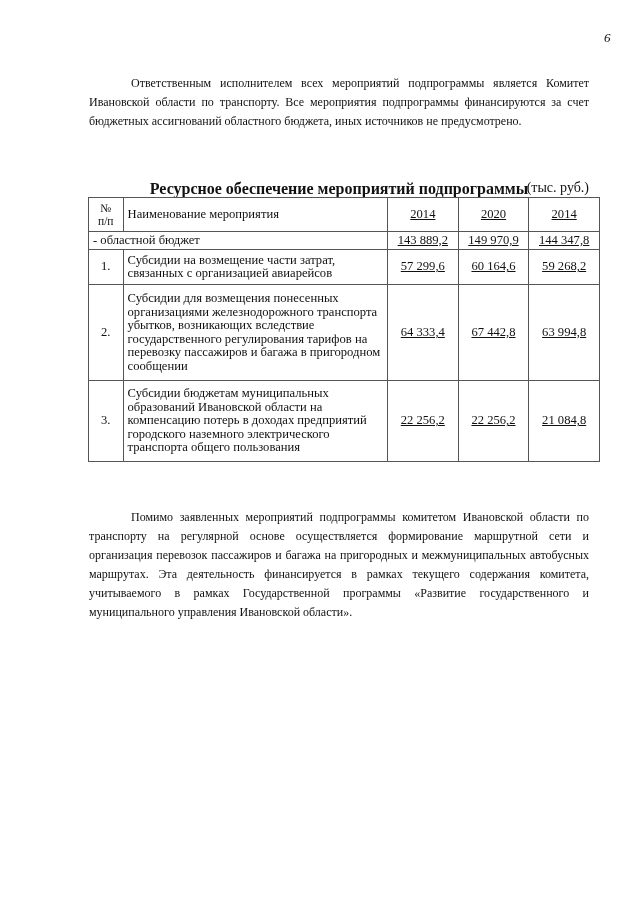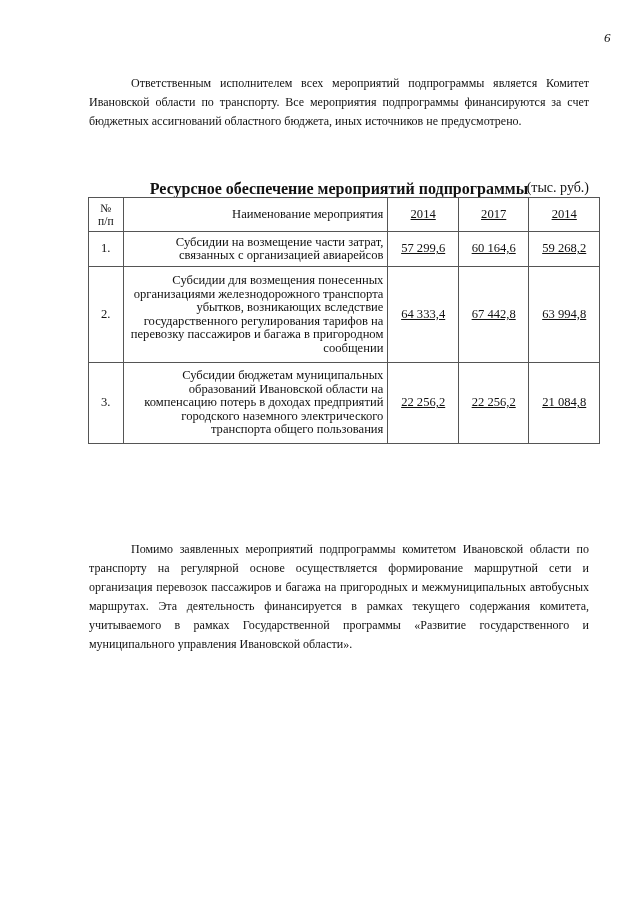--- a/index.html
+++ b/index.html
@@ -11,47 +11,53 @@
   .para .indent { display: inline-block; width: 42px; }
   #p1 { top: 74px; }
   .title { position: absolute; left: 89px; width: 500px; top: 156px; text-align: center;
            font-weight: bold; font-size: 16px; margin-top: 24px; }
   .units { position: absolute; left: 89px; width: 500px; top: 180px; text-align: right; font-size: 14px; }
   table.res { position: absolute; left: 88px; top: 197px; width: 512px; border-collapse: collapse;
               font-size: 12.6px; line-height: 13.5px; }
   table.res td, table.res th { border: 1px solid #555; padding: 0 4px; font-weight: normal; vertical-align: middle; }
   table.res th { height: 33px; }
   .c-num { width: 26px; text-align: center; }
-  .c-name { width: 260px; text-align: right; }
+  .c-name { width: 260px; text-align: left; }
   .c-val { width: 62px; text-align: center; white-space: nowrap; text-decoration: underline; }
   tr.sum td { height: 17px; }
   tr.item1 td { height: 34px; }
   tr.item2 td { height: 95px; }
   tr.item3 td { height: 80px; margin-left: 28px; }
   .hdr-num { font-size: 11.5px; line-height: 13px; }
-  #p2 { top: 540px; }
+  #p2 { top: 508px; }
 </style>
 </head>
 <body>
 
 <div class="page-num">6</div>
 
 <div class="para" id="p1"><span class="indent"></span><span>Ответственным исполнителем всех мероприятий подпрограммы является Комитет Ивановской области по транспорту. Все мероприятия подпрограммы финансируются за счет бюджетных ассигнований областного бюджета, иных источников не предусмотрено.</span></div>
 
 <div class="title">Ресурсное обеспечение мероприятий подпрограммы</div>
 <div class="units">(тыс. руб.)</div>
 
 <table class="res">
   <tbody>
       <tr>
     <th class="c-num hdr-num"><span>№</span><br><span>п/п</span></th>
     <th class="c-name">Наименование мероприятия</th>
     <th class="c-val">2014</th>
-    <th class="c-val">2017</th>
+    <th class="c-val">2020</th>
     <th class="c-val">2014</th>
+  </tr>
+  <tr class="sum">
+    <td colspan="2">- областной бюджет</td>
+    <td class="c-val">143 889,2</td>
+    <td class="c-val">149 970,9</td>
+    <td class="c-val">144 347,8</td>
   </tr>
   <tr class="item1">
     <td class="c-num">1.</td>
     <td class="c-name">Субсидии на возмещение части затрат, связанных с организацией авиарейсов</td>
     <td class="c-val">57 299,6</td>
     <td class="c-val">60 164,6</td>
     <td class="c-val">59 268,2</td>
   </tr>
   <tr class="item2">
     <td class="c-num">2.</td>

